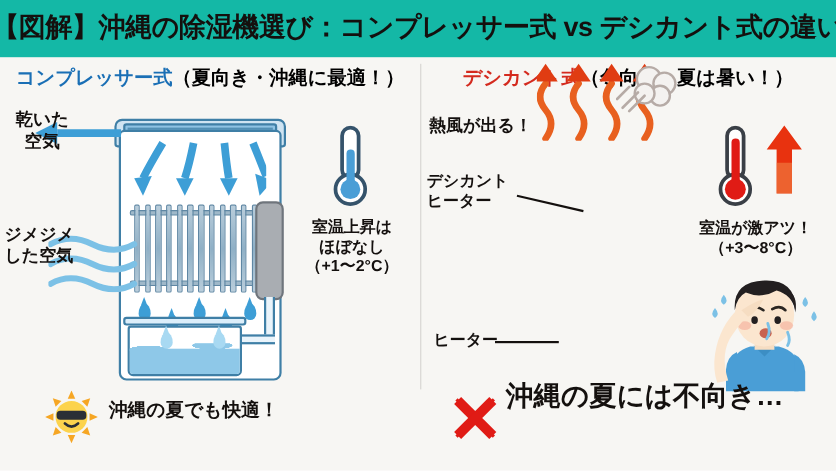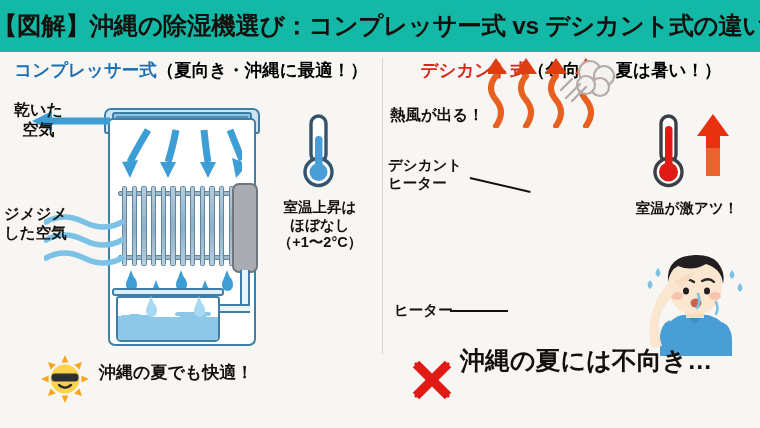--- a/index.html
+++ b/index.html
@@ -435,20 +435,21 @@
     </div>
     <div class="thermo" style="left:313px;top:60px">
       <svg width="36" height="66" viewBox="0 0 36 66">
         <path d="M18 2 L34 24 L25 24 L25 64 L11 64 L11 24 L2 24 Z" fill="#e8320f"></path>
         <path d="M25 36 L25 64 L11 64 L11 36 Z" fill="#f08a4a" opacity=".55"></path>
       </svg>
     </div>
 
     <div class="callout" style="left:240px;top:148px;font-size:14.5px;text-align:center;width:130px">
       <div>室温が激アツ！</div>
+      <div>（+3〜8°C）</div>
     </div>
 
     <div class="person" style="left:254px;top:198px">
       <svg width="118" height="106" viewBox="0 0 118 106">
 
         <path d="M30 106 L30 82 Q30 70 46 65 L72 65 Q90 70 90 84 L90 106 Z" fill="#4a9ed6"></path>
         <path d="M24 106 L24 86 Q25 74 34 70 L34 106 Z" fill="#4a9ed6"></path>
         <path d="M86 106 L86 72 Q95 76 96 88 L96 106 Z" fill="#4a9ed6"></path>
         <path d="M49 64 L59 74 L69 64 Q59 70 49 64" fill="#3c8ec4"></path>
 

